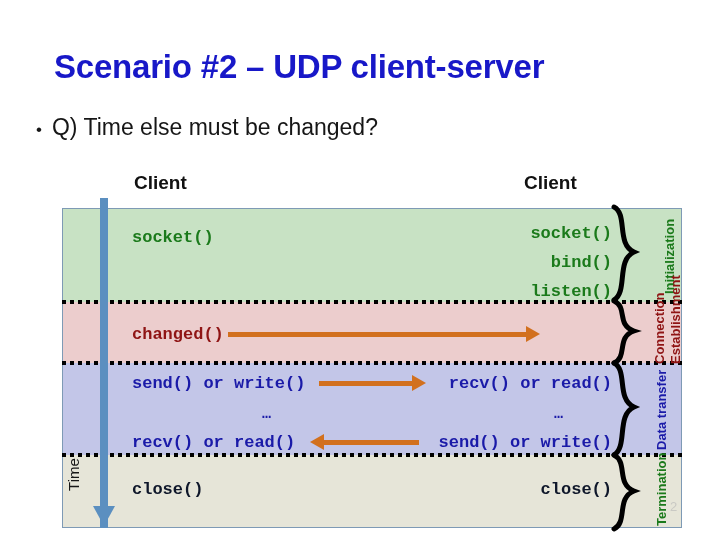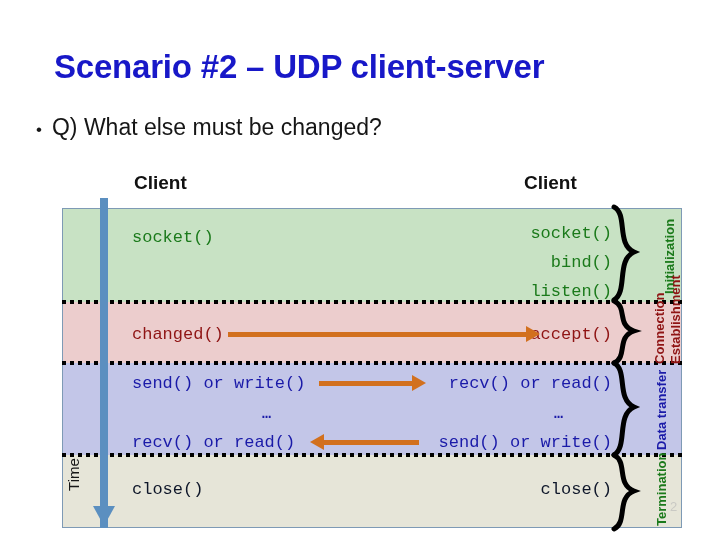--- a/index.html
+++ b/index.html
@@ -124,21 +124,21 @@
     transform: rotate(-90deg);
     transform-origin: center center;
     white-space: nowrap;
   }
 
   
   .call {
     position: absolute;
     font-family: "Liberation Mono", "DejaVu Sans Mono", monospace;
     font-size: 17px;
-    font-weight: normal;
+    font-weight: bold;
     white-space: nowrap;
   }
   .call.client { left: 70px; }
   .call.server { text-align: right; }
   .c-green { color: #1b7a1b; }
   .c-red   { color: #8f1414; }
   .c-blue  { color: #1a1aa8; }
   .c-khaki { color: #0f172a; }
 
   .ellipsis {
@@ -198,21 +198,21 @@
     color: #c9c9c4;
   }
 </style>
 </head>
 <body>
 
 <div id="slide-title">Scenario #2 – UDP client-server</div>
 
 <div id="bullet-row">
   <span class="bullet-dot">•</span>
-  <span>Q) What else must be changed?</span>
+  <span>Q) Time else must be changed?</span>
 </div>
 
 <div class="col-heading" id="heading-client">Client</div>
 <div class="col-heading" id="heading-server">Client</div>
 
 <div id="diagram">
 
   <div class="band first" id="band-init"></div>
   <div class="band" id="band-connection"></div>
   <div class="band" id="band-data"></div>
@@ -226,21 +226,20 @@
   <div id="time-arrowhead"></div>
   <div id="time-label">Time</div>
 
   <div class="call client c-green" style="top:20px;">socket()</div>
 
   <div class="call server c-green" style="left:380px; width:170px; top:16px;">socket()</div>
   <div class="call server c-green" style="left:380px; width:170px; top:45px;">bind()</div>
   <div class="call server c-green" style="left:380px; width:170px; top:74px;">listen()</div>
 
   <div class="call client c-red" style="top:117px;">changed()</div>
-  <div class="call server c-red" style="left:380px; width:170px; top:117px;">accept()</div>
 
   <div class="arrow-line" style="left:166px; top:124px; width:300px;"></div>
   <div class="arrow-head-right" style="left:464px; top:118px;"></div>
 
   <div class="call client c-blue" style="top:166px;">send() or write()</div>
   <div class="ellipsis" style="left:200px; top:198px;">…</div>
   <div class="call client c-blue" style="top:225px;">recv() or read()</div>
 
   <div class="call server c-blue" style="left:370px; width:180px; top:166px;">recv() or read()</div>
   <div class="ellipsis" style="left:492px; top:198px;">…</div>

